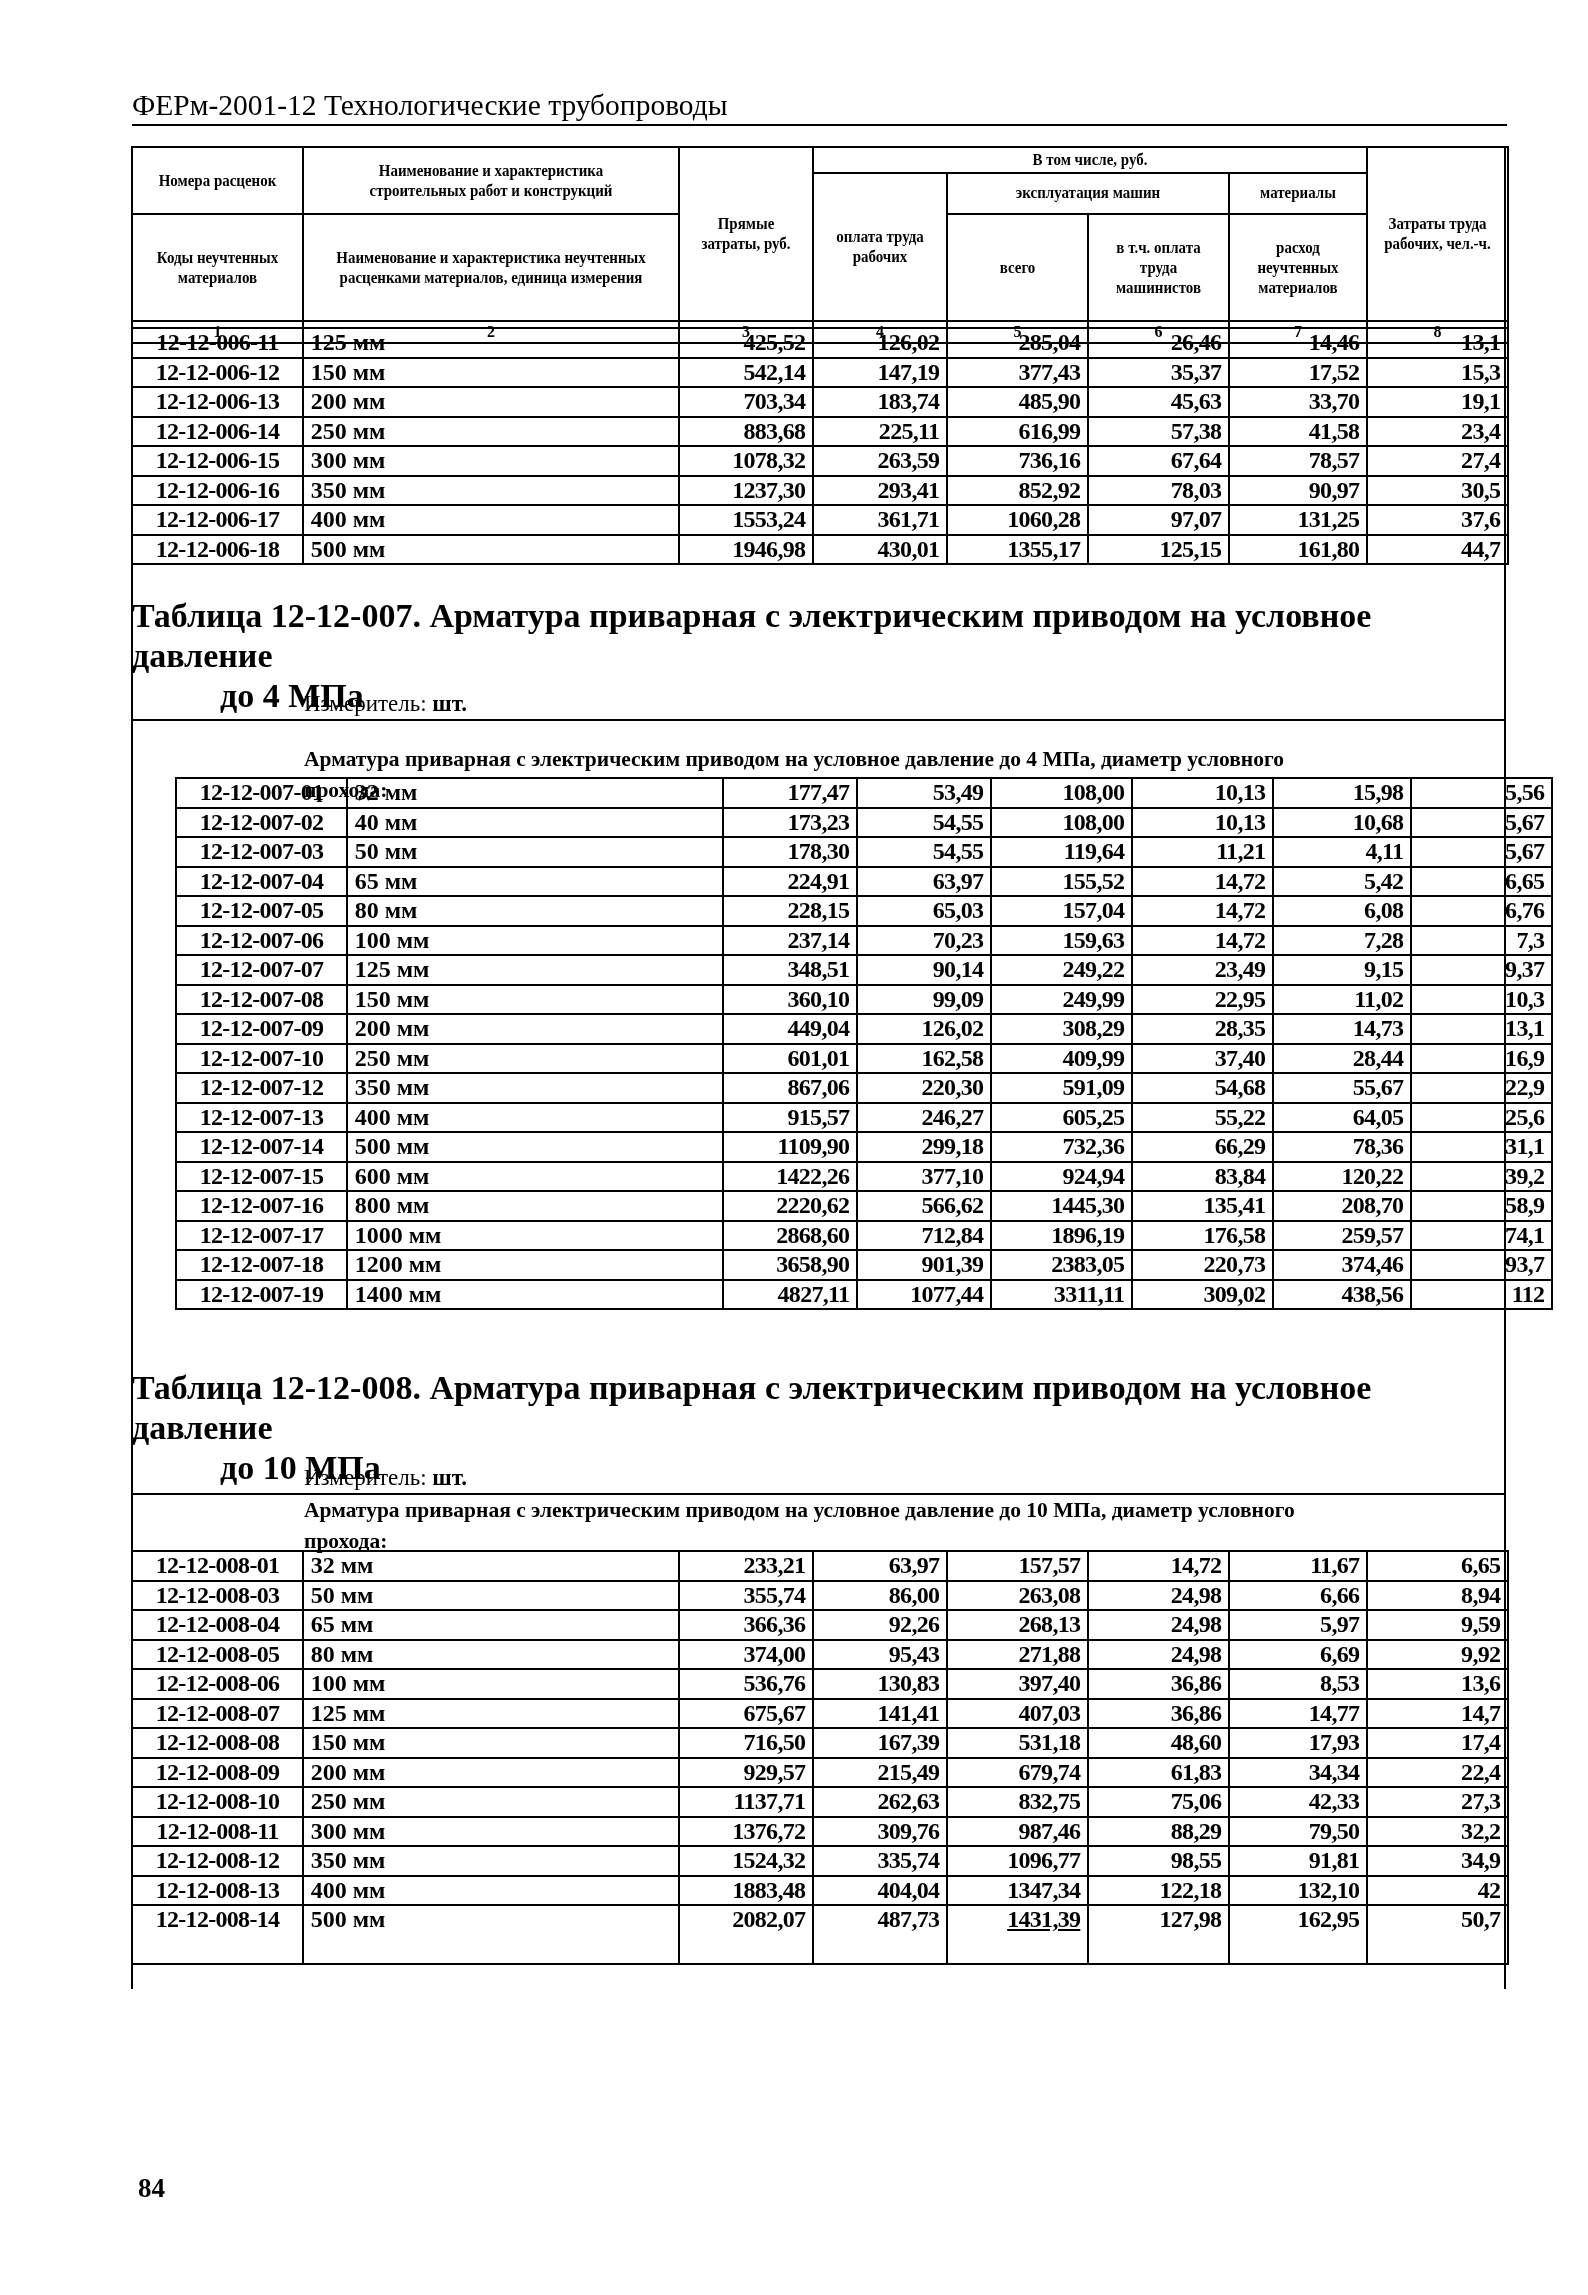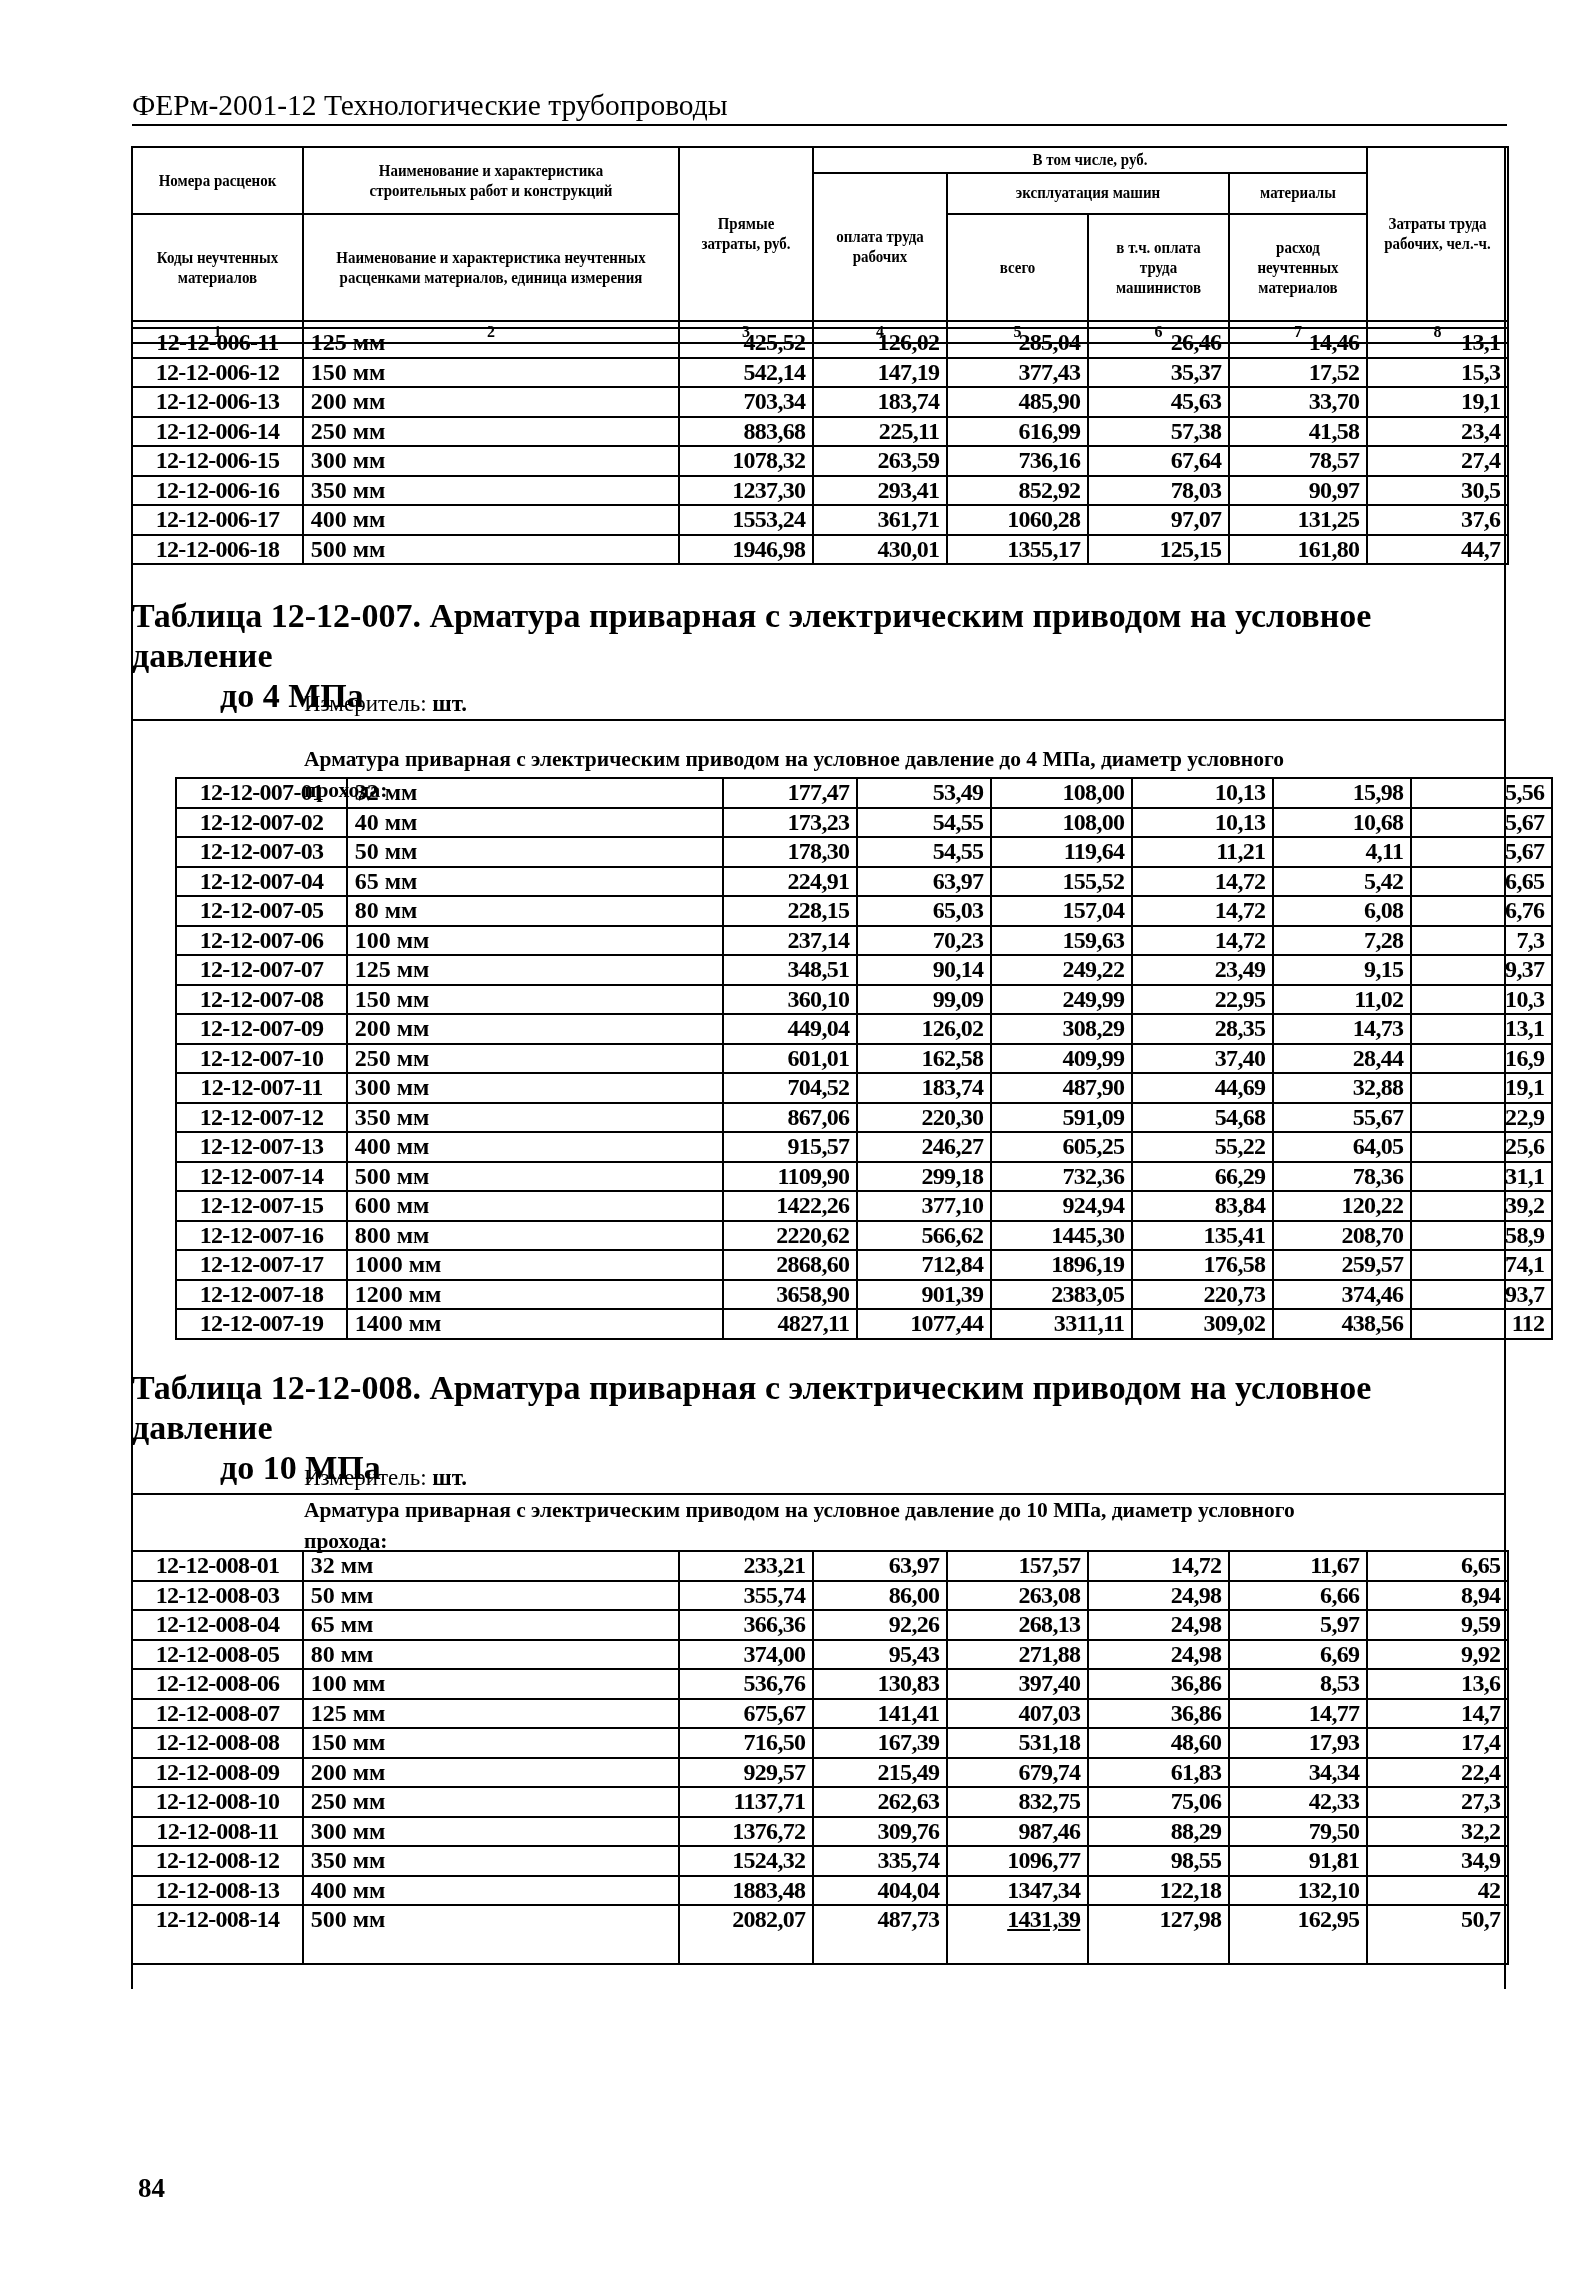--- a/index.html
+++ b/index.html
@@ -299,30 +299,20 @@
         <td class="code">12-12-007-10</td>
         <td class="name">250 мм</td>
         <td class="num">601,01</td>
         <td class="num">162,58</td>
         <td class="num">409,99</td>
         <td class="num">37,40</td>
         <td class="num">28,44</td>
         <td class="num">16,9</td>
       </tr>
       <tr class="row">
-        <td class="code">12-12-007-11</td>
-        <td class="name">300 мм</td>
-        <td class="num">704,52</td>
-        <td class="num">183,74</td>
-        <td class="num">487,90</td>
-        <td class="num">44,69</td>
-        <td class="num">32,88</td>
-        <td class="num">19,1</td>
-      </tr>
-      <tr class="row">
         <td class="code">12-12-007-12</td>
         <td class="name">350 мм</td>
         <td class="num">867,06</td>
         <td class="num">220,30</td>
         <td class="num">591,09</td>
         <td class="num">54,68</td>
         <td class="num">55,67</td>
         <td class="num">22,9</td>
       </tr>
       <tr class="row">

